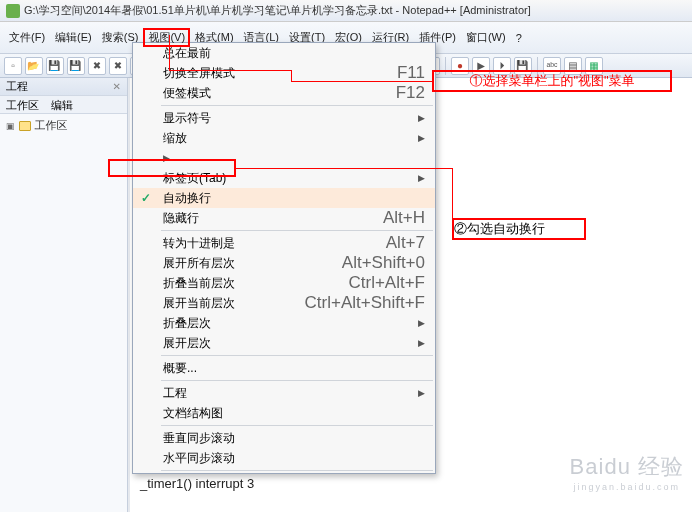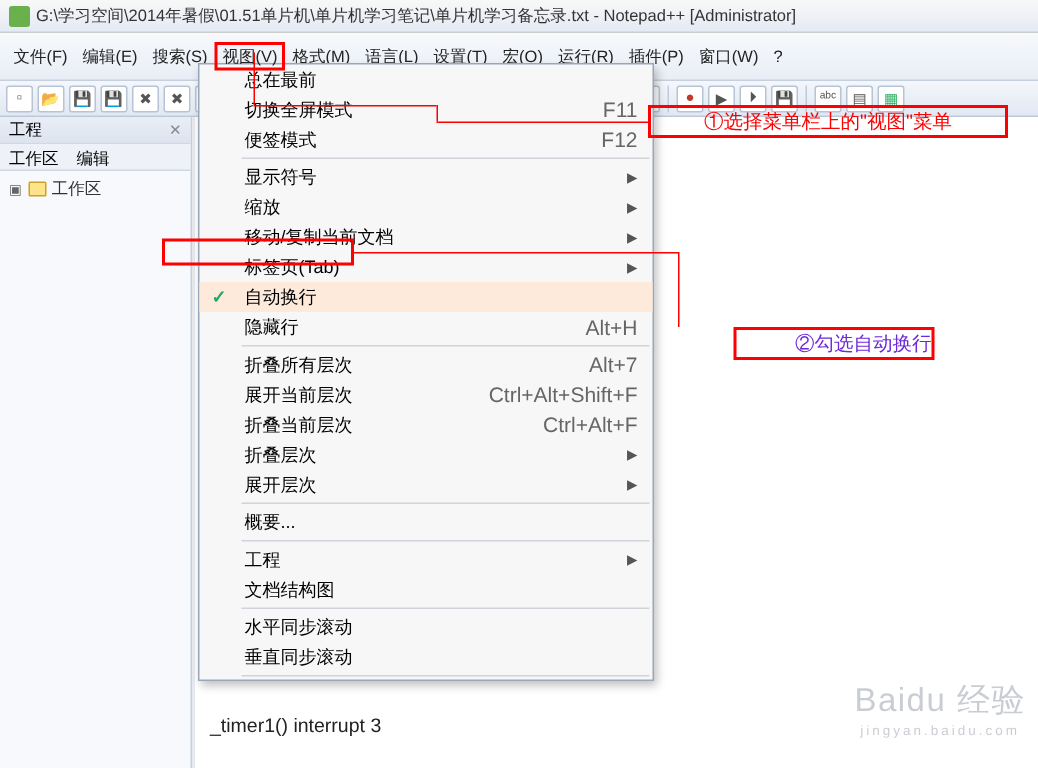--- a/index.html
+++ b/index.html
@@ -20,28 +20,28 @@
 .tabs-line { height: 18px; background:#eef2f8; display:flex; font-size:11px; border-bottom:1px solid #d0d8e4;}
 .tabs-line span{ padding:2px 6px; }
 .tree { padding: 4px 6px; font-size: 11px; color:#333;}
 .tree-item{display:flex;align-items:center;gap:4px;}
 .tree-icon{width:12px;height:10px;background:#ffe28a;border:1px solid #c9a227;border-radius:1px;}
 .toggle{color:#666;font-size:9px;}
 .editor { flex: 1; background: #fff; position: relative; overflow:hidden;font-size:13px;color:#222;padding:8px 0 0 4px; line-height:1.7;}
 .editor .gutter{position:absolute;left:0;top:0;bottom:0;width:2px;background:#e6e9ee;}
 .dropdown { position: absolute; left: 132px; top: 42px; width: 304px; background: #f7f7f7; border: 1px solid #9aa7bb; box-shadow: 2px 3px 6px rgba(0,0,0,0.25); z-index: 40; font-size: 12px; }
 .dd-item { display:flex; align-items:center; height:20px; padding:0 10px 0 30px; position:relative; justify-content:space-between;}
-.dd-item .shortcut{color:#666;font-size:14px;}
+.dd-item .shortcut{color:#666;font-size:17px;}
 .dd-item.hover{ background:#fdeada; }
 .dd-sep{ height:1px; background:#d0d4da; margin:2px 2px 2px 28px;}
 .dd-item .arrow{ color:#555; font-size:9px;}
 .dd-check{ position:absolute; left:8px; color:#2a6; font-weight:bold; }
 .red-box-item{ position:absolute; left:108px; top:159px; width:128px; height:18px; border:2px solid #ff0000; z-index:45;pointer-events:none;}
 .anno1 { position:absolute; left:432px; top:70px; width:240px; height:22px; border:2px solid #ff0000; z-index:60; display:flex;align-items:center;justify-content:center;font-size:13px;color:#ff0000;background:rgba(255,255,255,0.0);}
-.anno2 { position:absolute; left:452px; top:218px; width:134px; height:22px; border:2px solid #ff0000; z-index:60; display:flex;align-items:center;justify-content:flex-end;font-size:13px;color:#6d28d9;margin-left:37px;}
+.anno2 { position:absolute; left:452px; top:218px; width:134px; height:22px; border:2px solid #ff0000; z-index:60; display:flex;align-items:center;justify-content:flex-start;font-size:13px;color:#000000;}
 .line-red { position:absolute; background:#ff0000; z-index:55;}
 .watermark{position:absolute;right:8px;bottom:20px;font-size:22px;color:rgba(120,130,145,0.4);font-family:Arial;letter-spacing:1px;z-index:70;}
 .watermark small{display:block;font-size:9px;color:rgba(120,130,145,0.4);text-align:center;letter-spacing:2px;}
 .content-text{padding-left:8px;}
 .content-text div{white-space:pre;}
 </style>
 </head>
 <body>
 
 <div class="titlebar">
@@ -158,49 +158,52 @@
     <div class="dd-sep"></div>
     <div class="dd-item">
       <span>显示符号</span>
       <span class="arrow">▶</span>
     </div>
     <div class="dd-item">
       <span>缩放</span>
       <span class="arrow">▶</span>
     </div>
     <div class="dd-item">
-      <span>移动/复制当前文档</span>
       <span class="arrow">▶</span>
     </div>
     <div class="dd-item">
       <span>标签页(Tab)</span>
       <span class="arrow">▶</span>
     </div>
     <div class="dd-item hover">
       <span class="dd-check">✓</span>
       <span>自动换行</span>
     </div>
     <div class="dd-item">
       <span>隐藏行</span>
       <span class="shortcut">Alt+H</span>
     </div>
     <div class="dd-sep"></div>
     <div class="dd-item">
-      <span>折叠所有层次</span>
+      <span>转为十进制是</span>
       <span class="shortcut">Alt+7</span>
+    </div>
+    <div class="dd-item">
+      <span>展开所有层次</span>
+      <span class="shortcut">Alt+Shift+0</span>
+    </div>
+    <div class="dd-item">
+      <span>折叠当前层次</span>
+      <span class="shortcut">Ctrl+Alt+F</span>
     </div>
     <div class="dd-item">
       <span>展开当前层次</span>
       <span class="shortcut">Ctrl+Alt+Shift+F</span>
     </div>
     <div class="dd-item">
-      <span>折叠当前层次</span>
-      <span class="shortcut">Ctrl+Alt+F</span>
-    </div>
-    <div class="dd-item">
       <span>折叠层次</span>
       <span class="arrow">▶</span>
     </div>
     <div class="dd-item">
       <span>展开层次</span>
       <span class="arrow">▶</span>
     </div>
     <div class="dd-sep"></div>
     <div class="dd-item">
       <span>概要...</span>
@@ -208,24 +211,24 @@
     <div class="dd-sep"></div>
     <div class="dd-item">
       <span>工程</span>
       <span class="arrow">▶</span>
     </div>
     <div class="dd-item">
       <span>文档结构图</span>
     </div>
     <div class="dd-sep"></div>
     <div class="dd-item">
+      <span>垂直同步滚动</span>
+    </div>
+    <div class="dd-item">
       <span>水平同步滚动</span>
-    </div>
-    <div class="dd-item">
-      <span>垂直同步滚动</span>
     </div>
     <div class="dd-sep"></div>
   </div>
 
 <div class="red-box-item"></div>
 
 <div class="anno1">
     <span>①选择菜单栏上的"视图"菜单</span>
   </div>
 <div class="anno2">

